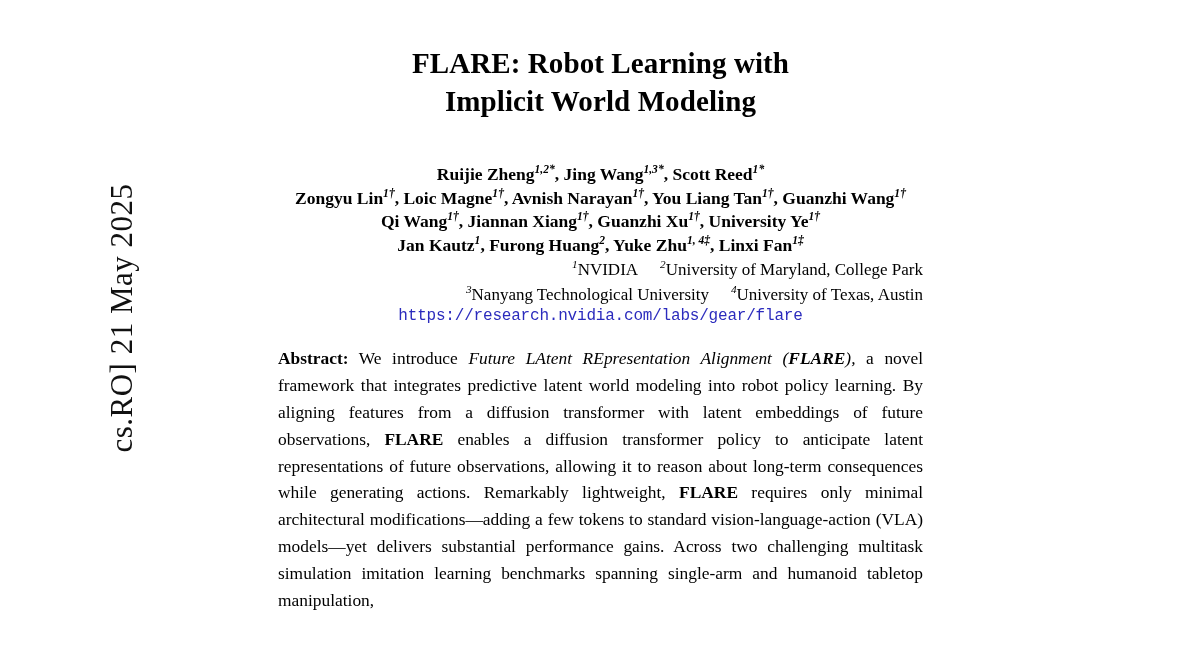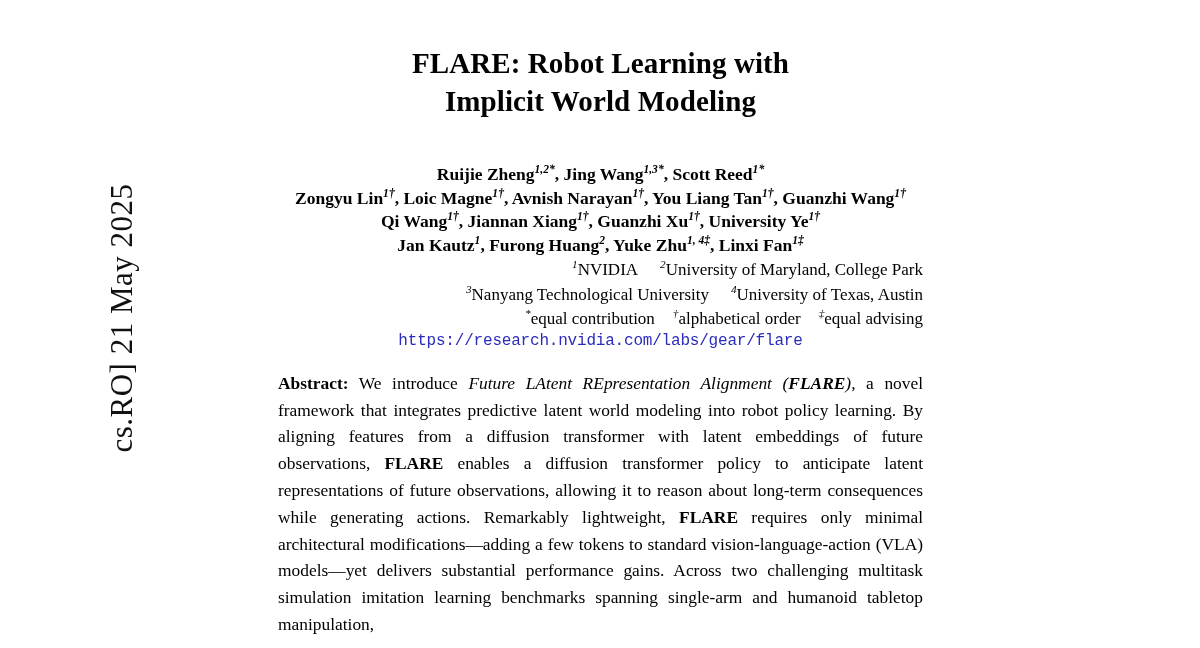--- a/index.html
+++ b/index.html
@@ -110,23 +110,20 @@
     <div class="authors">
       <div class="line" id="author-line-0"><span>Ruijie Zheng</span><sup>1,2*</sup>, <span>Jing Wang</span><sup>1,3*</sup>, <span>Scott Reed</span><sup>1*</sup></div>
       <div class="line" id="author-line-2"><span>Zongyu Lin</span><sup>1†</sup>, <span>Loic Magne</span><sup>1†</sup>, <span>Avnish Narayan</span><sup>1†</sup>, <span>You Liang Tan</span><sup>1†</sup>, <span>Guanzhi Wang</span><sup>1†</sup></div>
       <div class="line" id="author-line-3"><span>Qi Wang</span><sup>1†</sup>, <span>Jiannan Xiang</span><sup>1†</sup>, <span>Guanzhi Xu</span><sup>1†</sup>, <span>University Ye</span><sup>1†</sup></div>
       <div class="line" id="author-line-4"><span>Jan Kautz</span><sup>1</sup>, <span>Furong Huang</span><sup>2</sup>, <span>Yuke Zhu</span><sup>1, 4‡</sup>, <span>Linxi Fan</span><sup>1‡</sup></div>
 
       <div class="affils" id="affil-block">
           <div><sup>1</sup><span>NVIDIA</span><span class="gap"></span><sup>2</sup><span>University of Maryland, College Park</span></div>
           <div><sup>3</sup><span>Nanyang Technological University</span><span class="gap"></span><sup>4</sup><span>University of Texas, Austin</span></div>
         </div>
-      <div class="affils" id="footnote-block">
-          <div><sup>*</sup><span>equal contribution</span><span class="gap-sm"></span><sup>†</sup><span>alphabetical order</span><span class="gap-sm"></span><sup>‡</sup><span>equal advising</span></div>
-        </div>
     </div>
 
     <div class="url">
       <a href="#">https://research.nvidia.com/labs/gear/flare</a>
     </div>
 
     <div class="abstract">
       <span class="lead">Abstract:</span><span id="abstract-body"><span> We introduce </span><span style="font-style: italic;">Future LA</span><span style="font-style: italic;">tent RE</span><span style="font-style: italic;">presentation Alignment (</span><span style="font-weight: bold; font-style: italic;">FLARE</span><span style="font-style: italic;">), </span><span>a novel framework that integrates predictive latent world modeling into robot policy learning. By aligning features from a diffusion transformer with latent embeddings of future observations, </span><span style="font-weight: bold;">FLARE</span><span> enables a diffusion transformer policy to anticipate latent representations of future observations, allowing it to reason about long-term consequences while generating actions. Remarkably lightweight, </span><span style="font-weight: bold;">FLARE</span><span> requires only minimal architectural modifications—adding a few tokens to standard vision-language-action (VLA) models—yet delivers substantial performance gains. Across two challenging multitask simulation imitation learning benchmarks spanning single-arm and humanoid tabletop manipulation, </span></span>
     </div>
 

